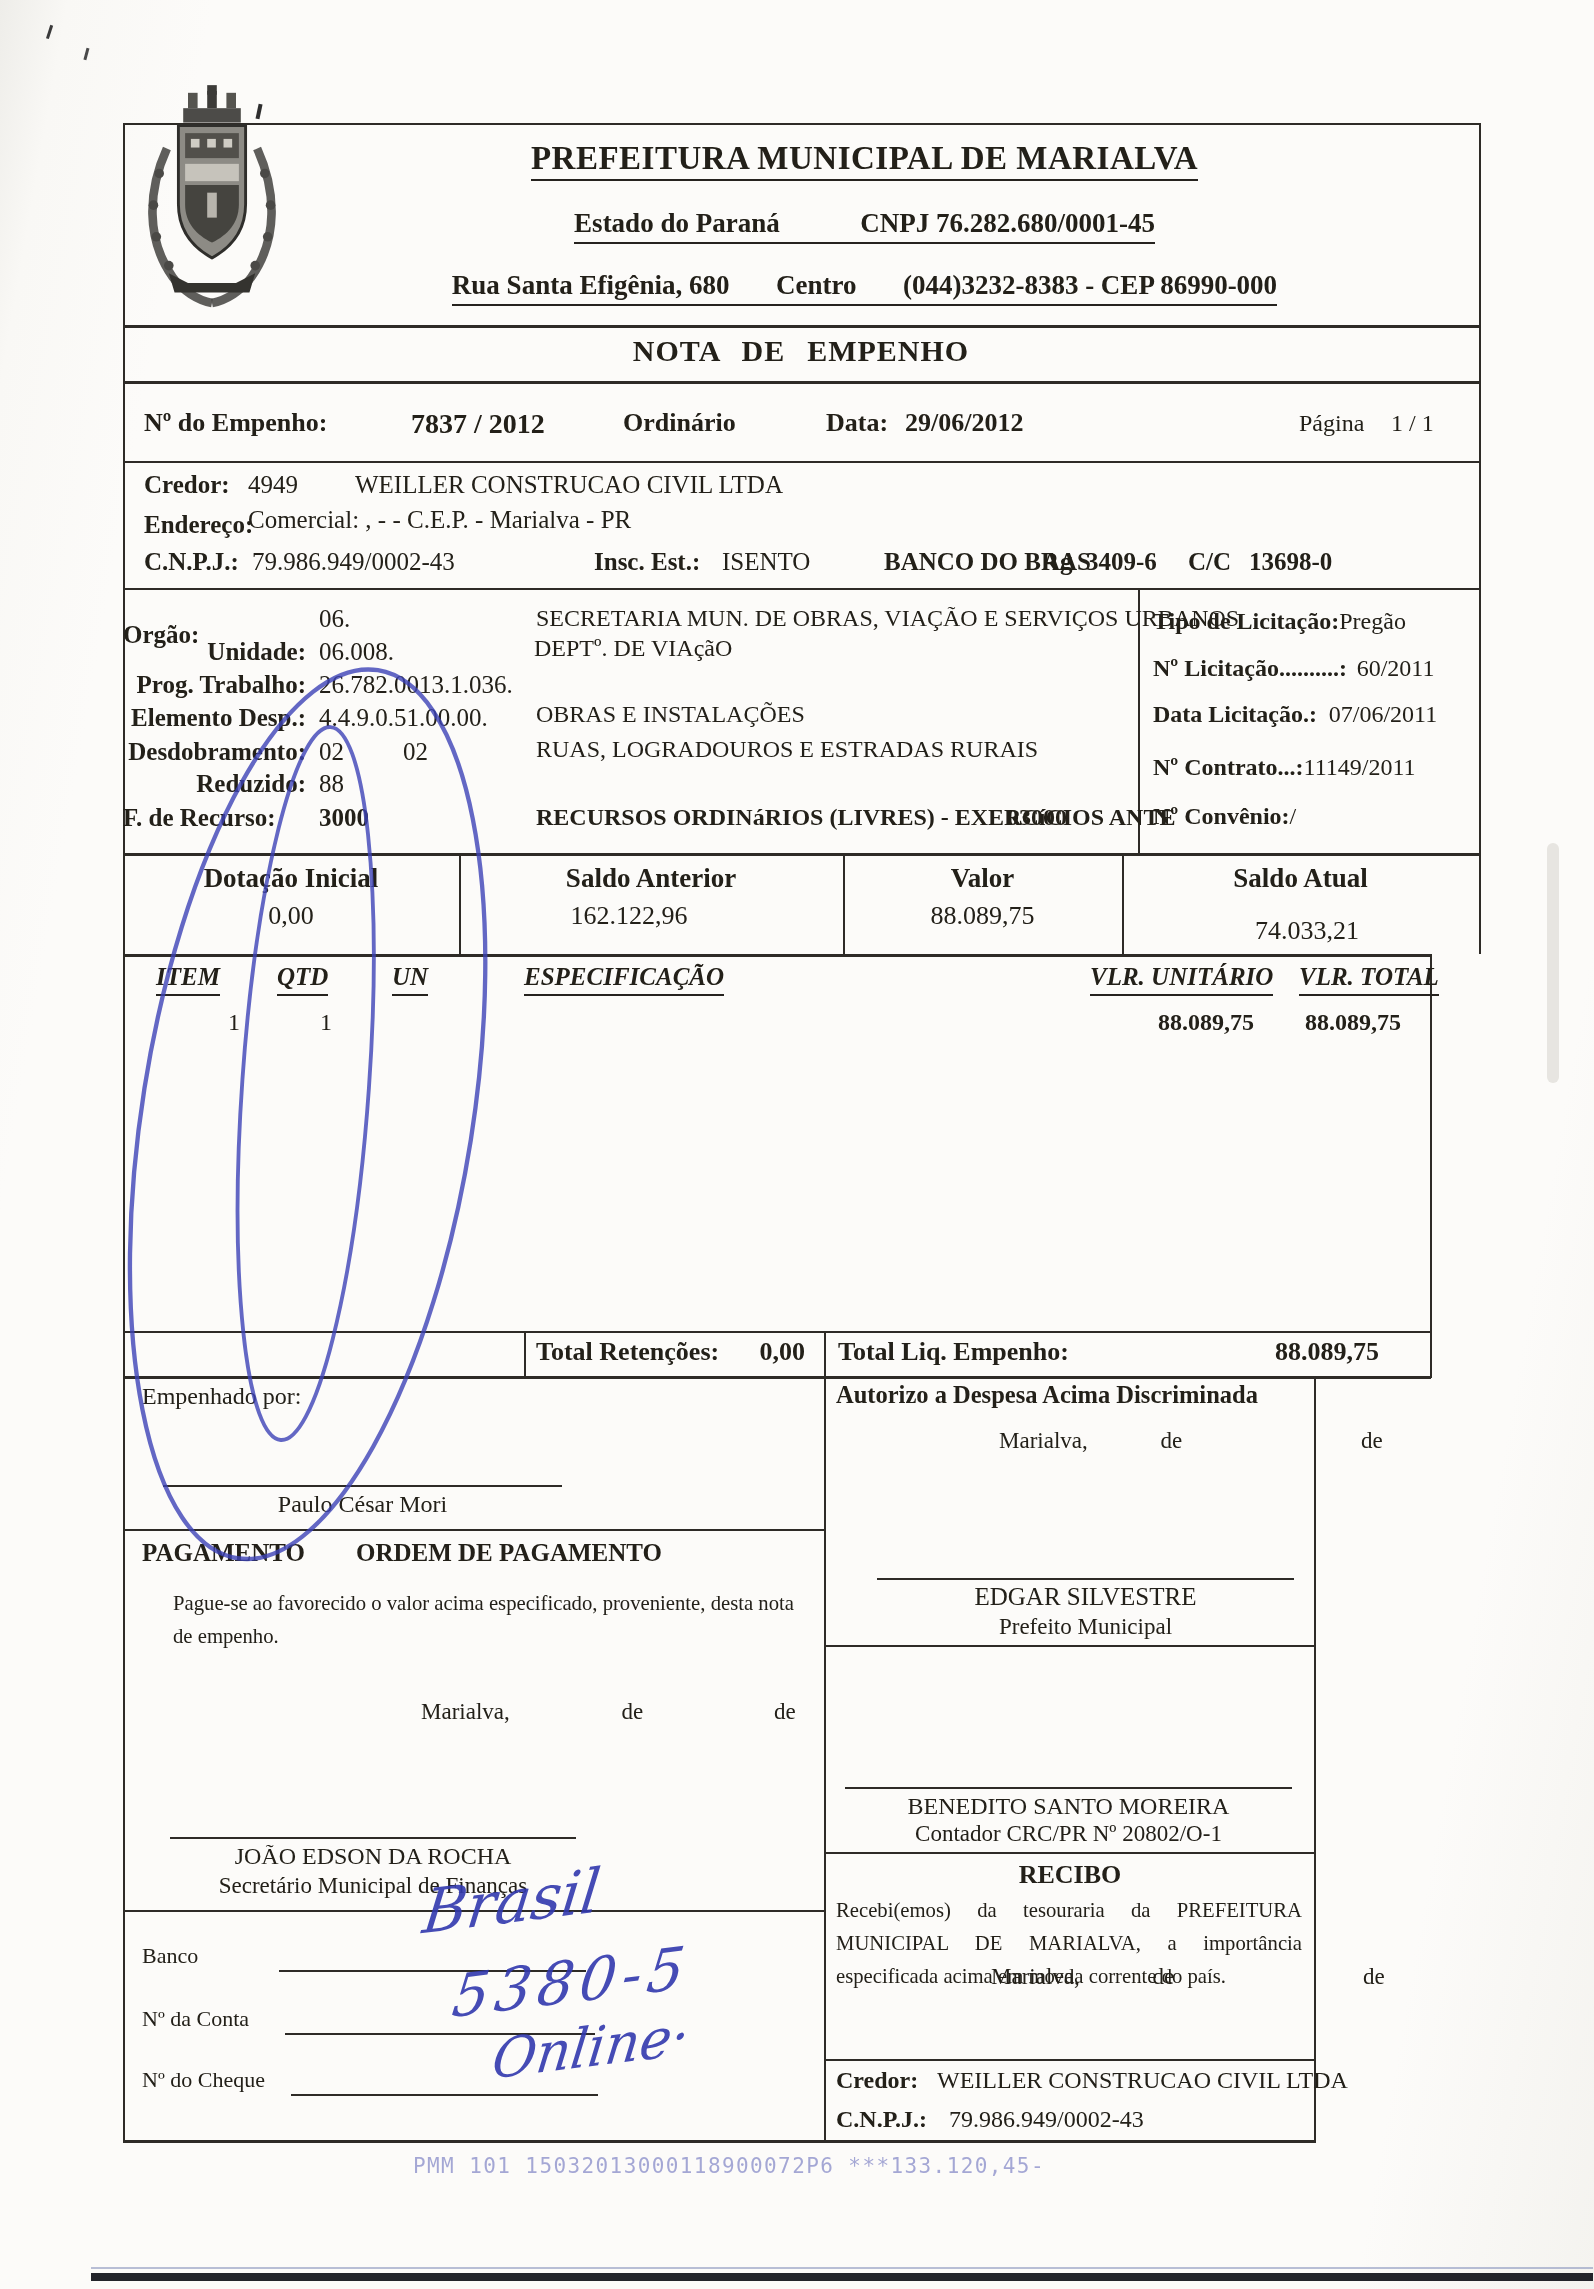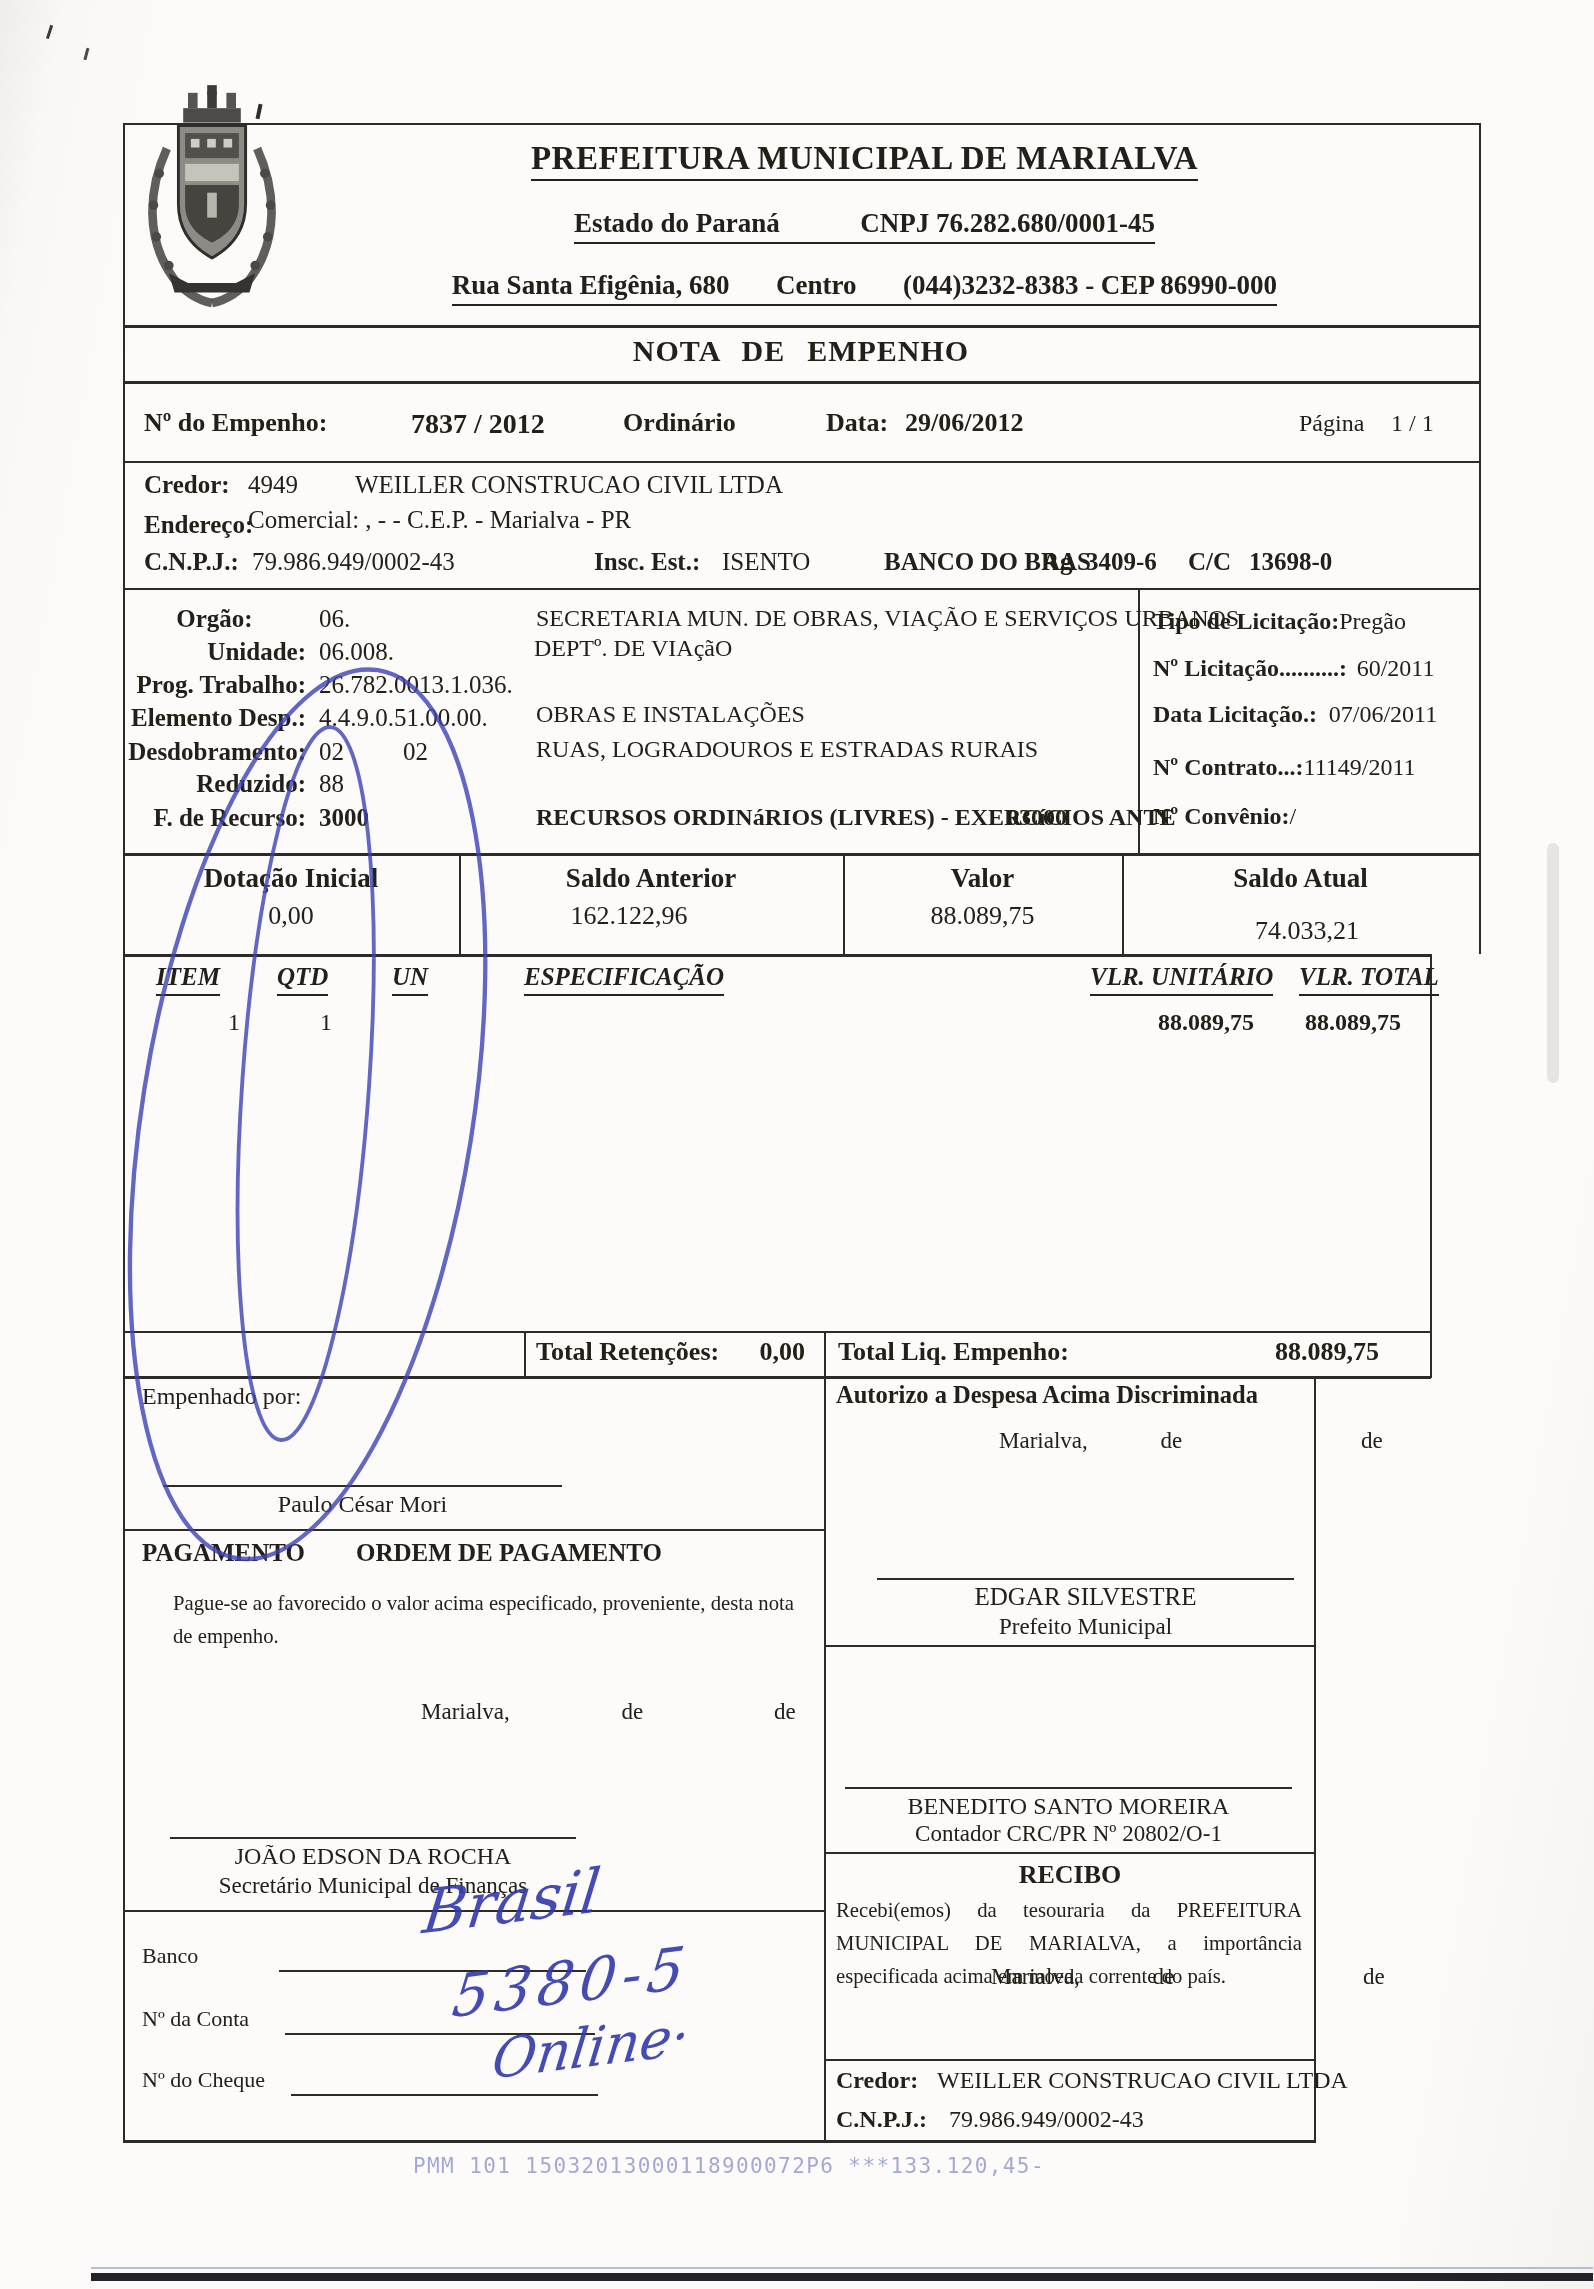--- a/index.html
+++ b/index.html
@@ -121,21 +121,21 @@
   <span class="t b" style="left:144px;top:548px">C.N.P.J.:</span>
   <span class="t" style="left:252px;top:548px">79.986.949/0002-43</span>
   <span class="t b" style="left:594px;top:548px">Insc. Est.:</span>
   <span class="t" style="left:722px;top:548px">ISENTO</span>
   <span class="t b" style="left:884px;top:548px">BANCO DO BRAS</span>
   <span class="t b" style="left:1042px;top:548px">Ag</span>
   <span class="t b" style="left:1086px;top:548px">3409-6</span>
   <span class="t b" style="left:1188px;top:548px">C/C</span>
   <span class="t b" style="left:1249px;top:548px">13698-0</span>
 
-  <span class="t b" style="left:123px;top:605px;width:183px;text-align:center">Orgão:</span>
+  <span class="t b" style="left:123px;top:621px;width:183px;text-align:left">Orgão:</span>
   <span class="t" style="left:319px;top:605px">06.</span>
   <span class="t" style="left:536px;top:605px;font-size:24px">SECRETARIA MUN. DE OBRAS, VIAÇÃO E SERVIÇOS URBANOS</span>
 
   <span class="t b" style="left:123px;top:638px;width:183px;text-align:right">Unidade:</span>
   <span class="t" style="left:319px;top:638px">06.008.</span>
   <span class="t" style="left:534px;top:635px;font-size:24px">DEPTº. DE VIAçãO</span>
 
   <span class="t b" style="left:123px;top:671px;width:183px;text-align:right">Prog. Trabalho:</span>
   <span class="t" style="left:319px;top:671px">26.782.0013.1.036.</span>
 
@@ -144,21 +144,21 @@
   <span class="t" style="left:536px;top:701px;font-size:24px">OBRAS E INSTALAÇÕES</span>
 
   <span class="t b" style="left:123px;top:738px;width:183px;text-align:right">Desdobramento:</span>
   <span class="t" style="left:319px;top:738px">02</span>
   <span class="t" style="left:403px;top:738px">02</span>
   <span class="t" style="left:536px;top:736px;font-size:24px">RUAS, LOGRADOUROS E ESTRADAS RURAIS</span>
 
   <span class="t b" style="left:123px;top:770px;width:183px;text-align:right">Reduzido:</span>
   <span class="t" style="left:319px;top:770px">88</span>
 
-  <span class="t b" style="left:123px;top:804px;width:183px;text-align:right">F. de Recurso:</span>
+  <span class="t b" style="left:123px;top:804px;width:183px;text-align:left">F. de Recurso:</span>
   <span class="t b" style="left:319px;top:804px">3000</span>
   <span class="t b" style="left:536px;top:804px;font-size:24px">RECURSOS ORDINáRIOS (LIVRES) - EXERCíCIOS ANTE</span>
   <span class="t b" style="left:1007px;top:804px;font-size:24px">03000</span>
 
   <span class="t" style="left:1153px;top:608px;font-size:24px">
     <span class="b">Tipo de Licitação:</span><span>Pregão</span>
   </span>
   <span class="t" style="left:1153px;top:655px;font-size:24px">
     <span class="b">Nº Licitação..........:</span>
     <span style="margin-left:3.8px">60/2011</span>

